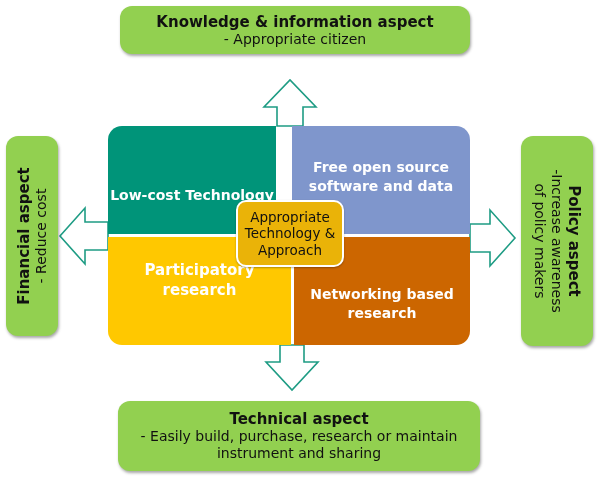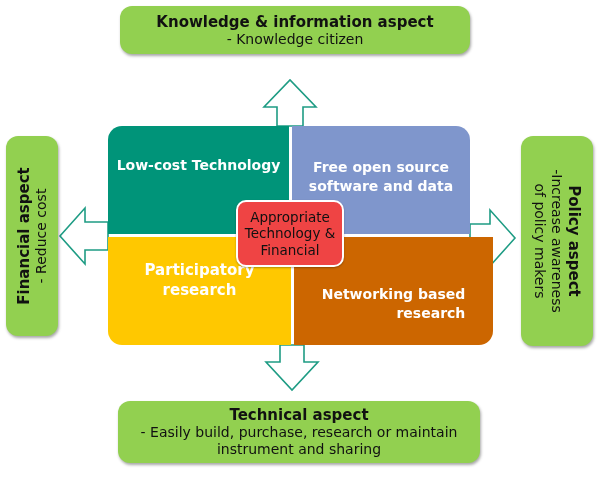--- a/index.html
+++ b/index.html
@@ -5,35 +5,35 @@
   html, body { margin: 0; padding: 0; background: #ffffff; }
   body { width: 600px; height: 481px; position: relative; overflow: hidden;
          font-family: "DejaVu Sans", "Liberation Sans", sans-serif; }
   .aspect { position: absolute; background: #92d050; border-radius: 12px;
             box-shadow: 1px 2px 3px rgba(0,0,0,0.35); color: #111;
             display: flex; flex-direction: column; align-items: center; justify-content: center;
             text-align: center; line-height: 1.2; }
   .aspect .title { font-weight: bold; font-size: 15px; }
   .aspect .line { font-size: 14px; }
   #top-box { left: 120px; top: 6px; width: 350px; height: 48px; }
-  #bottom-box { left: 118px; top: 401px; width: 362px; height: 62px; }
+  #bottom-box { left: 118px; top: 401px; width: 362px; height: 70px; }
   .vbox { position: absolute; }
   #left-box { left: 6px; top: 136px; width: 52px; height: 200px; }
   #right-box { left: 521px; top: 136px; width: 72px; height: 210px; }
   .vtext { position: absolute; left: 50%; top: 50%; white-space: nowrap; text-align: center; line-height: 1.2; }
   #left-box .vtext { transform: translate(-50%,-50%) rotate(-90deg); }
   #right-box .vtext { transform: translate(-50%,-50%) rotate(90deg); }
   .quad { position: absolute; color: #ffffff; font-weight: bold; font-size: 14px;
           display: flex; justify-content: center; text-align: center; line-height: 1.35; }
-  #q-tl { left: 108px; top: 126px; width: 181px; height: 108px; background: #009479; border-radius: 14px 0 0 0; align-items: flex-start; padding-top: 30px; box-sizing: border-box; }
+  #q-tl { left: 108px; top: 126px; width: 168px; height: 108px; background: #009479; border-radius: 14px 0 0 0; align-items: center; padding-top: 30px; box-sizing: border-box; }
   #q-tr { left: 292px; top: 126px; width: 178px; height: 108px; background: #7f96cc; border-radius: 0 14px 0 0; align-items: flex-start; padding-top: 32px; box-sizing: border-box; }
   #q-bl { left: 108px; top: 237px; width: 183px; height: 108px; background: #ffc800; border-radius: 0 0 0 14px; align-items: center; padding-bottom: 22px; box-sizing: border-box; font-size: 15px; }
-  #q-br { left: 294px; top: 237px; width: 199px; height: 108px; background: #cc6600; border-radius: 0 0 14px 0; align-items: flex-end; padding-bottom: 22px; box-sizing: border-box; text-align: right; }
+  #q-br { left: 294px; top: 237px; width: 176px; height: 108px; background: #cc6600; border-radius: 0 0 14px 0; align-items: flex-end; padding-bottom: 22px; box-sizing: border-box; }
   #center-box { position: absolute; left: 236px; top: 200px; width: 108px; height: 67px;
-                background: #ef4444; border: 2px solid #ffffff; border-radius: 10px; box-sizing: border-box;
+                background: #eab308; border: 2px solid #ffffff; border-radius: 10px; box-sizing: border-box;
                 color: #111; font-size: 13.5px; text-align: center; line-height: 1.2;
                 display: flex; flex-direction: column; align-items: center; justify-content: center;
                 box-shadow: 0 1px 2px rgba(0,0,0,0.3); }
   svg.arrows { position: absolute; left: 0; top: 0; }
 </style>
 </head>
 <body>
 
 <svg class="arrows" width="600" height="481">
 
@@ -41,21 +41,21 @@
 
   <polygon points="280,345 280,362 266,362 292,390 318,362 304,362 304,345" fill="#ffffff" stroke="#1e9c84" stroke-width="1.6"></polygon>
 
   <polygon points="108,222 85,222 85,208 60,236 85,264 85,250 108,250" fill="#ffffff" stroke="#1e9c84" stroke-width="1.6"></polygon>
 
   <polygon points="470,224 490,224 490,210 515,238 490,266 490,252 470,252" fill="#ffffff" stroke="#1e9c84" stroke-width="1.6"></polygon>
 </svg>
 
 <div id="top-box" class="aspect">
   <div class="title">Knowledge &amp; information aspect</div>
-  <div class="line">- Knowledge citizen</div>
+  <div class="line">- Appropriate citizen</div>
 </div>
 
 <div id="left-box" class="aspect vbox">
   <div class="vtext">
     <div class="title">Financial aspect</div>
     <div class="line">- Reduce cost</div>
   </div>
 </div>
 
 <div id="right-box" class="aspect vbox">
@@ -90,14 +90,14 @@
 <div id="q-br" class="quad">
   <div>
     <div>Networking based</div>
     <div>research</div>
   </div>
 </div>
 
 <div id="center-box">
   <div>Appropriate</div>
   <div>Technology &amp;</div>
-  <div>Financial</div>
+  <div>Approach</div>
 </div>
 
 </body></html>

